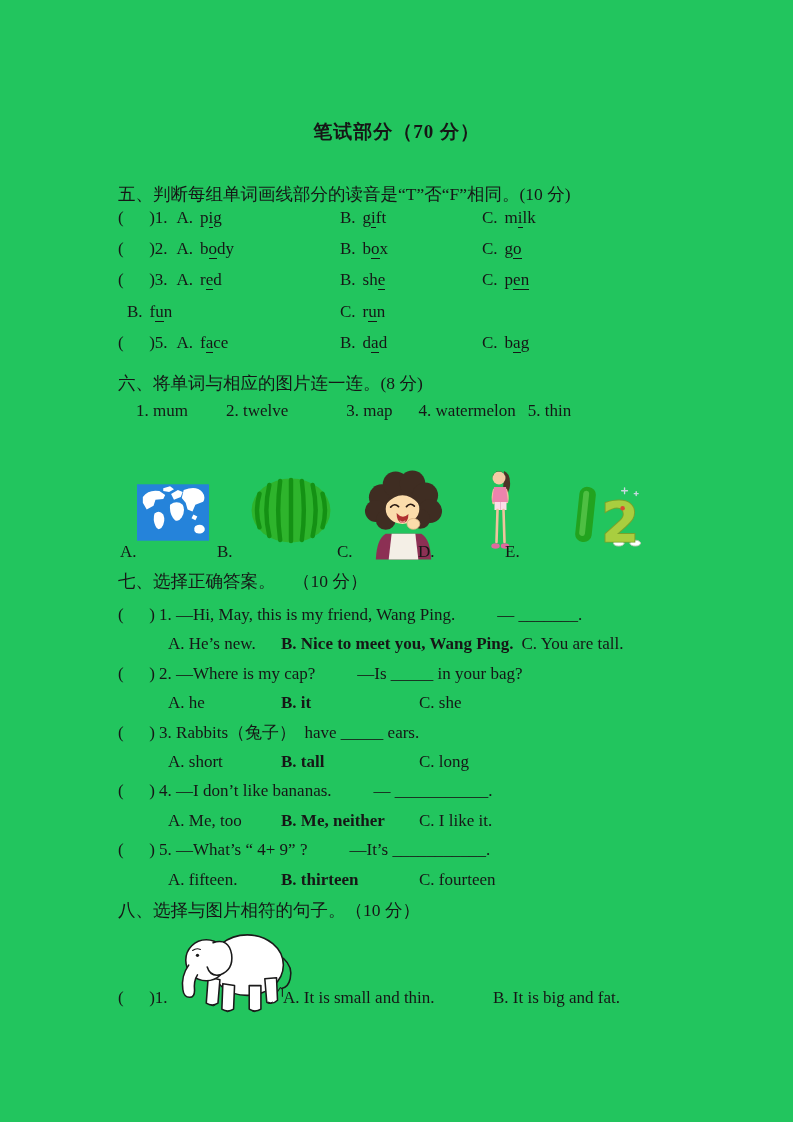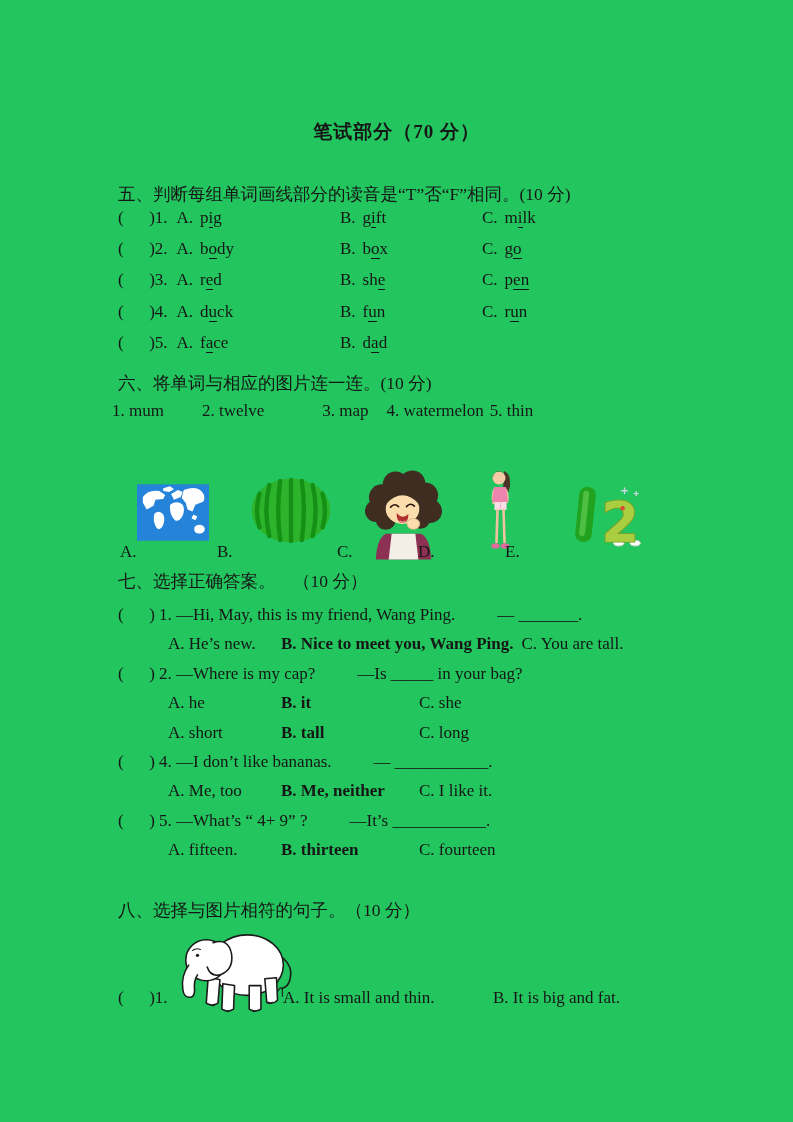--- a/index.html
+++ b/index.html
@@ -14,25 +14,25 @@
   }
   .h{font-weight:normal;font-size:17.5px;}
   .s5h{position:absolute;top:182px;left:118px;}
   .rows5{position:absolute;top:202px;left:118px;width:620px;}
   .w-row{display:grid;grid-template-columns:213px 142px auto;height:31.4px;align-items:center;}
   .lead{white-space:pre;}
   .wl{margin:0 7px 0 9px;}
   .word span{white-space:pre;}
   .u{border-bottom:1.4px solid #161616;}
   .s6h{position:absolute;top:371px;left:118px;}
-  .words6{position:absolute;top:401px;left:112px;display:flex;}
+  .words6{position:absolute;top:401px;left:136px;display:flex;}
   .words6 .w6:nth-child(1){margin-right:38px;}
   .words6 .w6:nth-child(2){margin-right:58px;}
-  .words6 .w6:nth-child(3){margin-right:18px;}
-  .words6 .w6:nth-child(4){margin-right:6px;}
+  .words6 .w6:nth-child(3){margin-right:26px;}
+  .words6 .w6:nth-child(4){margin-right:12px;}
   .imgs{position:absolute;top:470px;left:118px;width:600px;height:96px;}
   .imgs .lab{position:absolute;bottom:4px;}
   .imgs .pic{position:absolute;}
   .labA{left:2px;}  .picA{left:19px;bottom:20px;}
   .labB{left:99px;} .picB{left:132px;bottom:17px;}
   .labC{left:219px;}.picC{left:244px;bottom:1px;}
   .labD{left:300px;}.picD{left:369px;bottom:8px;}
   .labE{left:387px;}.picE{left:450px;bottom:13px;}
   .s7h{position:absolute;top:569px;left:118px;}
   .q7{position:absolute;top:600px;left:118px;width:650px;}
@@ -68,31 +68,31 @@
       <span><span class="lead">(      )2.</span><span class="wl">A.</span><span class="word"><span>b</span><span class="u">o</span><span>dy</span></span></span>
       <span><span class="wl">B.</span><span class="word"><span>b</span><span class="u">o</span><span>x</span></span></span>
       <span><span class="wl">C.</span><span class="word"><span>g</span><span class="u">o</span><span></span></span></span>
     </div>
     <div class="w-row">
       <span><span class="lead">(      )3.</span><span class="wl">A.</span><span class="word"><span>r</span><span class="u">e</span><span>d</span></span></span>
       <span><span class="wl">B.</span><span class="word"><span>sh</span><span class="u">e</span><span></span></span></span>
       <span><span class="wl">C.</span><span class="word"><span>p</span><span class="u">en</span><span></span></span></span>
     </div>
     <div class="w-row">
-      <span><span class="lead">(      )4.</span><span class="wl">A.</span><span class="word"><span>d</span><span class="u">u</span><span>ck</span></span></span>
       <span><span class="wl">B.</span><span class="word"><span>f</span><span class="u">u</span><span>n</span></span></span>
       <span><span class="wl">C.</span><span class="word"><span>r</span><span class="u">u</span><span>n</span></span></span>
     </div>
     <div class="w-row">
       <span><span class="lead">(      )5.</span><span class="wl">A.</span><span class="word"><span>f</span><span class="u">a</span><span>ce</span></span></span>
       <span><span class="wl">B.</span><span class="word"><span>d</span><span class="u">a</span><span>d</span></span></span>
-    </div>
-  </div>
-
-  <div class="s6h h">六、将单词与相应的图片连一连。(10 分)</div>
+      <span><span class="wl">C.</span><span class="word"><span>b</span><span class="u">a</span><span>g</span></span></span>
+    </div>
+  </div>
+
+  <div class="s6h h">六、将单词与相应的图片连一连。(8 分)</div>
   <div class="words6">
     <span class="w6">1. mum</span>
     <span class="w6">2. twelve</span>
     <span class="w6">3. map</span>
     <span class="w6">4. watermelon</span>
     <span class="w6">5. thin</span>
   </div>
 
   <div class="imgs">
     <span class="lab labA">A.</span>
@@ -195,20 +195,21 @@
       </svg>
     </span>
   </div>
 
   <div class="s7h h">七、选择正确答案。　（10 分）</div>
   <div class="q7">
     <div class="qline"><span class="lead">(      ) 1.</span> <span class="qtext">—Hi, May, this is my friend, Wang Ping.</span><span class="qtail">— _______.</span></div>
     <div class="qline opts"><span class="opt opt1">A. He’s new.</span><span class="opt opt2">B. Nice to meet you, Wang Ping.</span><span class="opt">C. You are tall.</span></div>
     <div class="qline"><span class="lead">(      ) 2.</span> <span class="qtext">—Where is my cap?</span><span class="qtail">—Is _____ in your bag?</span></div>
     <div class="qline opts"><span class="opt opt1">A. he</span><span class="opt opt2">B. it</span><span class="opt">C. she</span></div>
+    <div class="qline"><span class="lead">(      ) 3.</span> <span class="qtext">Rabbits（兔子）  have _____ ears.</span></div>
     <div class="qline opts"><span class="opt opt1">A. short</span><span class="opt opt2">B. tall</span><span class="opt">C. long</span></div>
     <div class="qline"><span class="lead">(      ) 4.</span> <span class="qtext">—I don’t like bananas.</span><span class="qtail">— ___________.</span></div>
     <div class="qline opts"><span class="opt opt1">A. Me, too</span><span class="opt opt2">B. Me, neither</span><span class="opt">C. I like it.</span></div>
     <div class="qline"><span class="lead">(      ) 5.</span> <span class="qtext">—What’s “ 4+ 9” ?</span><span class="qtail">—It’s ___________.</span></div>
     <div class="qline opts"><span class="opt opt1">A. fifteen.</span><span class="opt opt2">B. thirteen</span><span class="opt">C. fourteen</span></div>
   </div>
 
   <div class="s8h h">八、选择与图片相符的句子。（10 分）</div>
   <span class="eleph">
     <svg width="122" height="95" viewBox="0 0 125 95">

